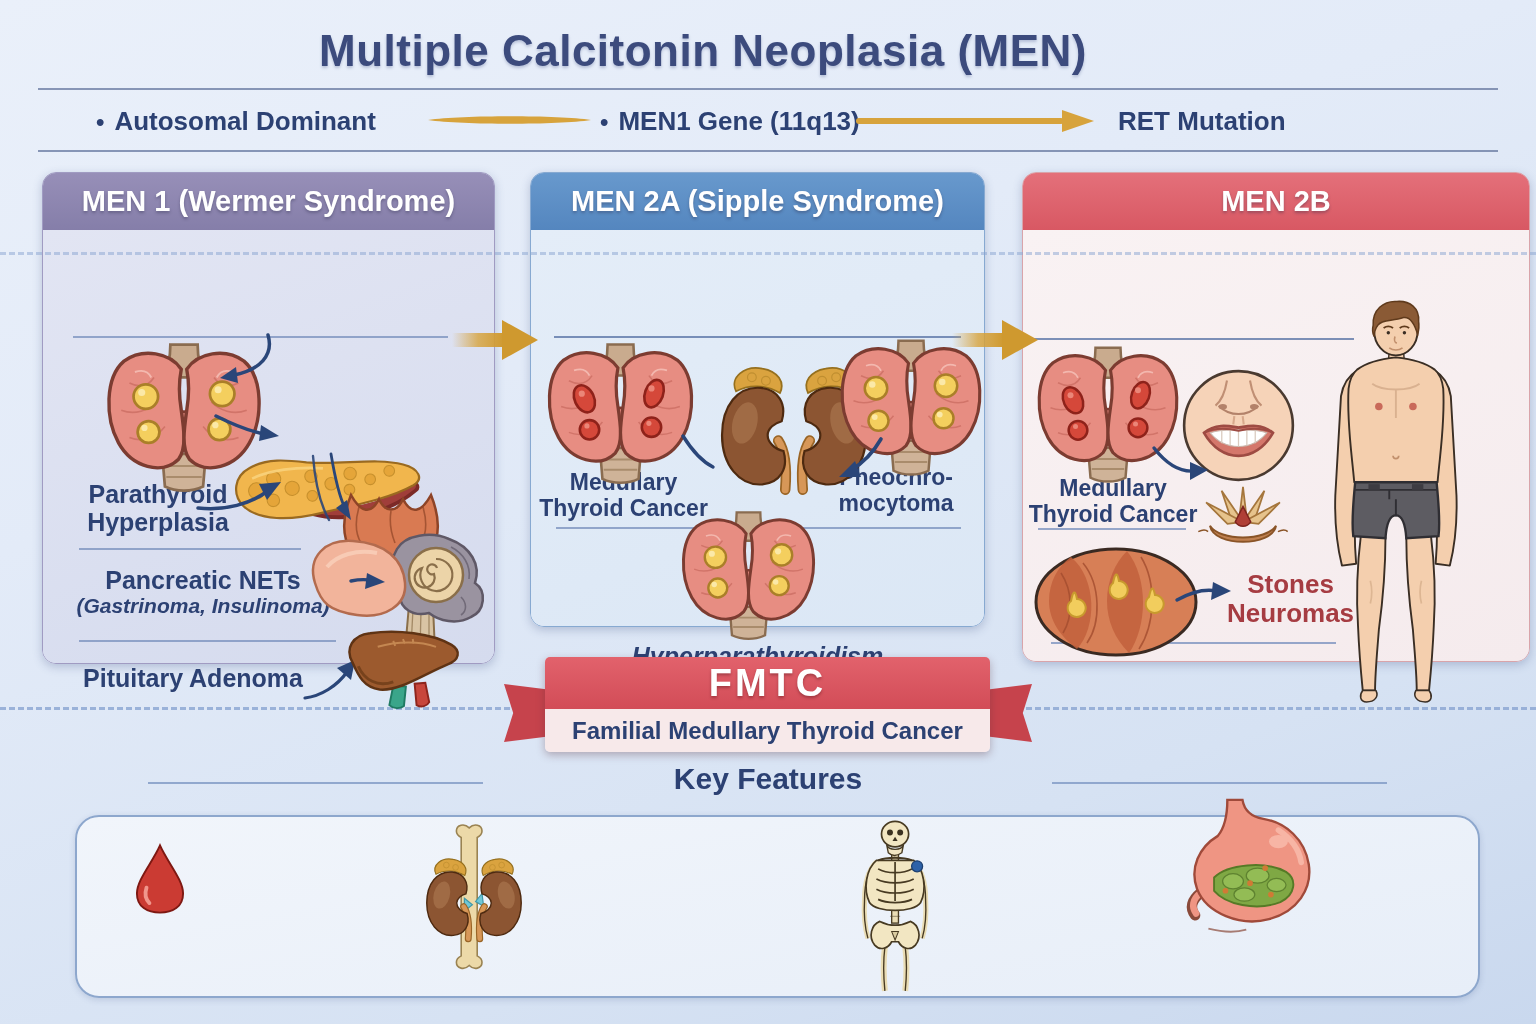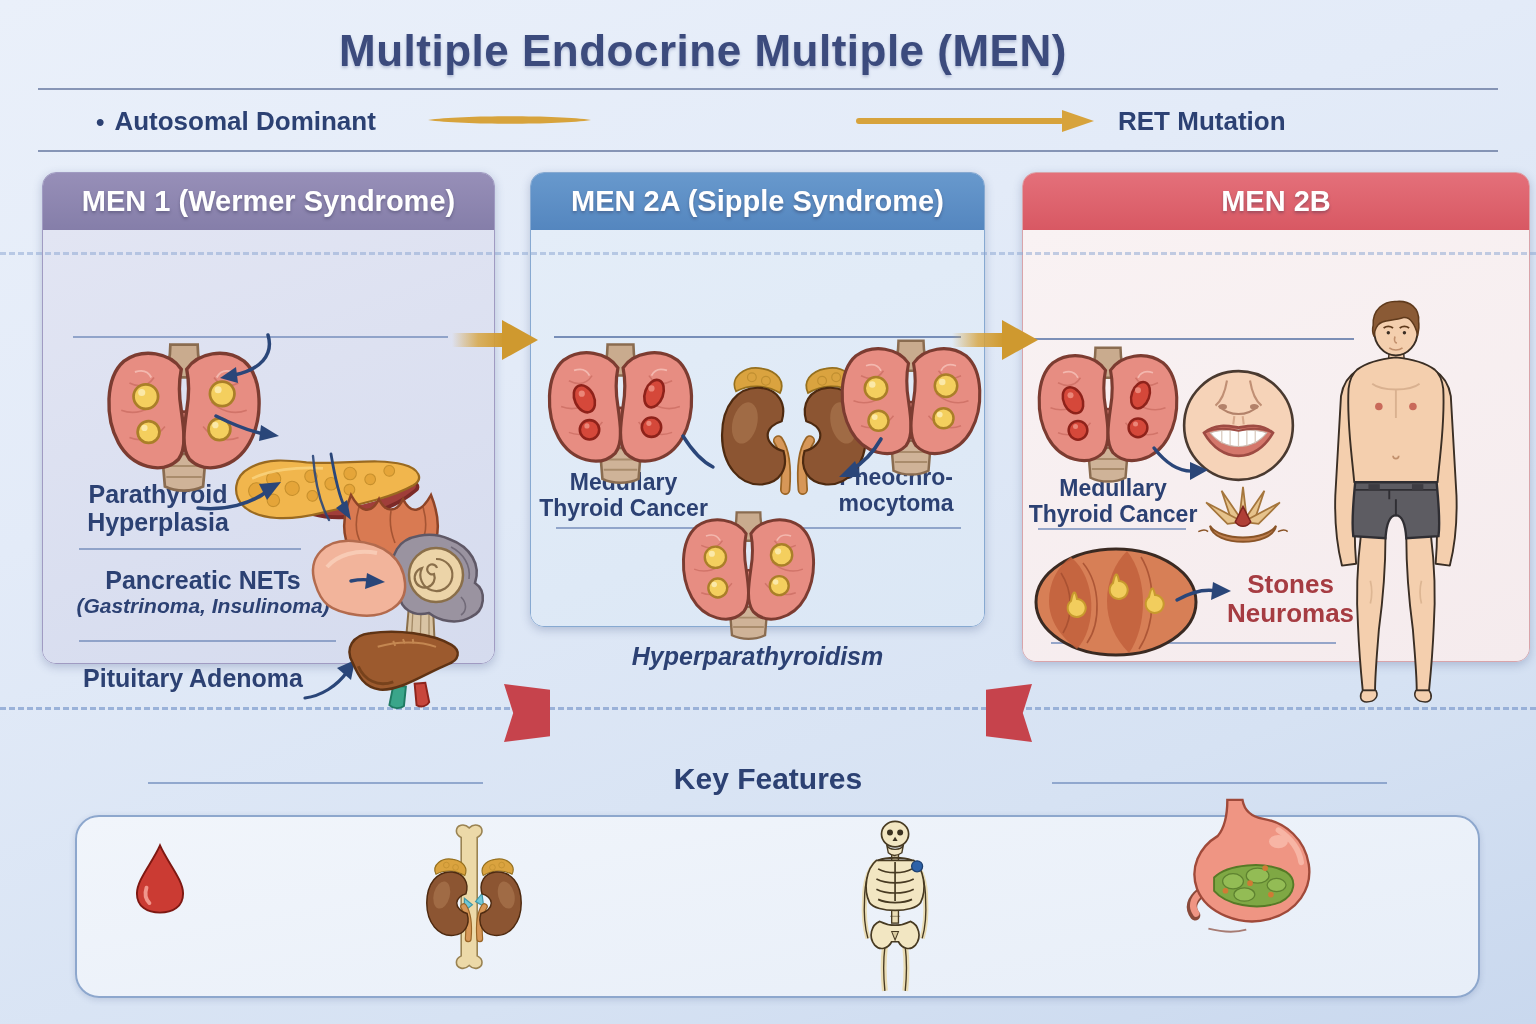--- a/index.html
+++ b/index.html
@@ -141,29 +141,32 @@
       <path d="M86,72 C92,52 82,36 62,34 C36,32 18,54 18,88 C18,122 38,146 64,144 C84,142 94,126 88,106 C78,104 70,96 70,88 C70,80 78,74 86,72 Z" fill="#8c5532" stroke="#4e2a10" stroke-width="2.5"></path>
       <path d="M114,72 C108,52 118,36 138,34 C164,32 182,54 182,88 C182,122 162,146 136,144 C116,142 106,126 112,106 C122,104 130,96 130,88 C130,80 122,74 114,72 Z" fill="#8c5532" stroke="#4e2a10" stroke-width="2.5"></path>
       <ellipse cx="44" cy="74" rx="14" ry="24" fill="#a5704a" opacity=".8" transform="rotate(14 44 74)"></ellipse>
       <ellipse cx="156" cy="74" rx="14" ry="24" fill="#a5704a" opacity=".8" transform="rotate(-14 156 74)"></ellipse>
     </g>
   </defs>
 </svg>
 
 <div class="stage">
 
-  <div class="abs page-title">Multiple Endocrine Multiple (MEN)</div>
+  <div class="abs page-title">Multiple Calcitonin Neoplasia (MEN)</div>
   <div class="abs hline" style="top:88px"></div>
 
   <div class="abs gen-item" style="left:96px">
     <span class="gen-bullet">•</span><span>Autosomal Dominant</span>
   </div>
   <svg class="abs" style="left:428px;top:114px" width="165" height="12" viewBox="0 0 165 12">
     <path d="M0,6 C35,1 130,1 163,6 C130,11 35,11 0,6 Z" fill="#d7a33c"></path>
   </svg>
+  <div class="abs gen-item" style="left:600px">
+    <span class="gen-bullet">•</span><span>MEN1 Gene (11q13)</span>
+  </div>
   <svg class="abs" style="left:856px;top:107px" width="240" height="28" viewBox="0 0 240 28">
     <rect x="0" y="11" width="208" height="6" rx="3" fill="#d7a33c"></rect>
     <polygon points="206,3 238,14 206,25" fill="#d7a33c"></polygon>
   </svg>
   <div class="abs gen-item" style="left:1118px">
     <span>RET Mutation</span>
   </div>
   <div class="abs hline" style="top:150px"></div>
 
   <section class="panel men1">
@@ -433,20 +436,24 @@
           <stop offset=".5" stop-color="#d7a33c" stop-opacity=".8"></stop>
           <stop offset="1" stop-color="#cf992f"></stop>
     </linearGradient>
       </defs>
     <rect x="0" y="17" width="52" height="14" fill="url(#gf2)"></rect>
     <polygon points="50,4 86,24 50,44" fill="#cf992f"></polygon>
   </svg>
 
   <div class="abs ribbon-tail tail-left"></div>
   <div class="abs ribbon-tail tail-right"></div>
+  <div class="abs fmtc-main">
+    <div class="fmtc-top">FMTC</div>
+    <div class="fmtc-bottom">Familial Medullary Thyroid Cancer</div>
+  </div>
 
   <div class="abs kf-heading">Key Features</div>
   <div class="abs kf-line" style="left:148px;width:335px"></div>
   <div class="abs kf-line" style="left:1052px;width:335px"></div>
 
   <div class="abs kf-box"></div>
 
   <svg class="icon" style="left:135px;top:843px" width="50" height="72" viewBox="0 0 52 74">
     <path d="M26,2 C34,20 50,38 50,52 C50,66 39,72 26,72 C13,72 2,66 2,52 C2,38 18,20 26,2 Z" fill="#cb3b33" stroke="#7e1812" stroke-width="2"></path>
     <path d="M12,46 C10,52 11,58 15,62" stroke="#f0968c" stroke-width="4" fill="none" stroke-linecap="round"></path>

